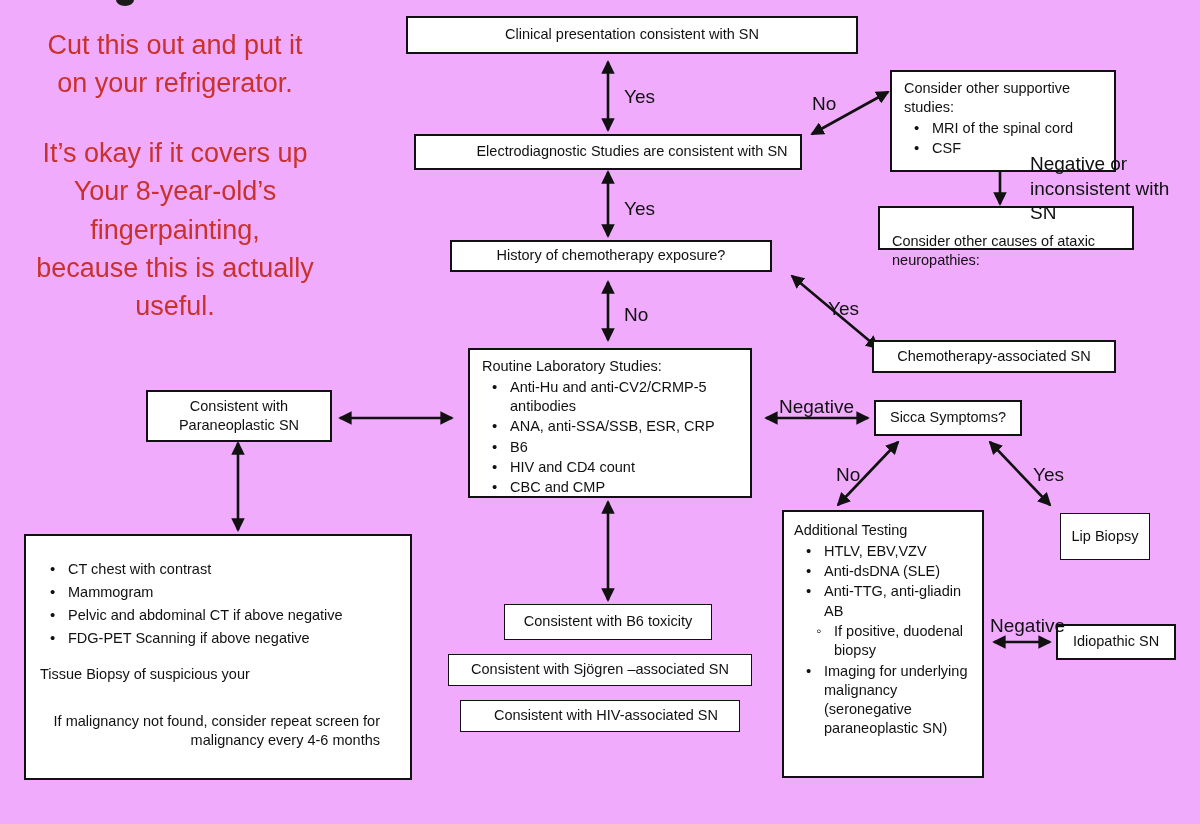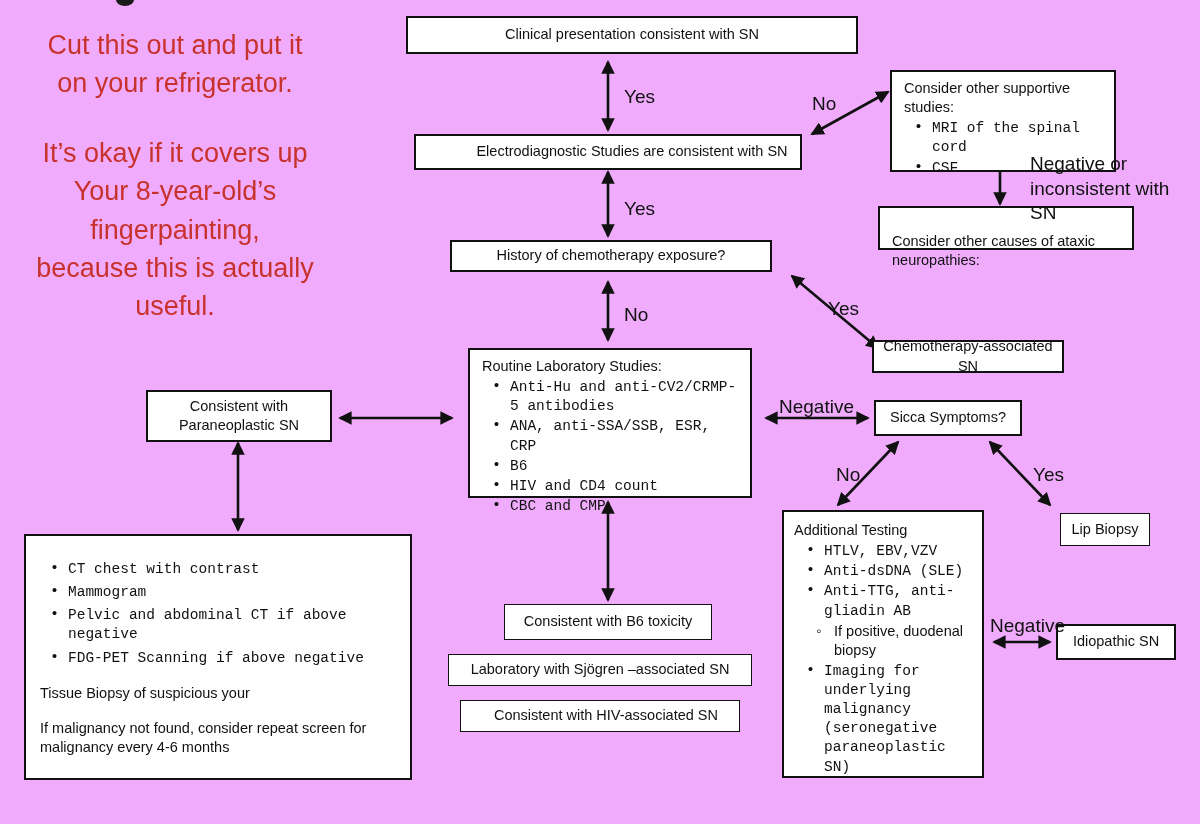--- a/index.html
+++ b/index.html
@@ -35,21 +35,20 @@
     text-align: center;
   }
   .node.pad {
     padding: 7px 10px 8px 12px;
   }
   .node .hdr { display: block; }
   ul.bul {
     margin: 2px 0 0 0;
     padding-left: 26px;
     list-style: none;
-    font-family: Liberation Mono, monospace;
   }
   ul.bul > li {
     position: relative;
     margin: 1px 0;
     padding-left: 2px;
   }
   ul.bul > li::before {
     content: "\2022";
     position: absolute;
     left: -16px;
@@ -177,65 +176,65 @@
     <ul class="bul">
       <li>MRI of the spinal cord</li>
       <li>CSF</li>
     </ul>
   </div>
 
   <div class="node pad" style="left:878px; top:206px; width:256px; height:44px; white-space:pre-line; padding-top:5px;">
     <span>Consider other causes of ataxic neuropathies:</span>
   </div>
 
-  <div class="node center" style="left:872px; top:340px; width:192px; height:33px;">
+  <div class="node center" style="left:872px; top:340px; width:244px; height:33px;">
     <span>Chemotherapy-associated SN</span>
   </div>
 
   <div class="node pad" style="left:468px; top:348px; width:284px; height:150px;">
     <span class="hdr">Routine Laboratory Studies:</span>
     <ul class="bul">
       <li>Anti-Hu and anti-CV2/CRMP-5 antibodies</li>
       <li>ANA, anti-SSA/SSB, ESR, CRP</li>
       <li>B6</li>
       <li>HIV and CD4 count</li>
       <li>CBC and CMP</li>
     </ul>
   </div>
 
   <div class="node center" style="left:874px; top:400px; width:148px; height:36px;">
     <span>Sicca Symptoms?</span>
   </div>
 
-  <div class="node center thin" style="left:1060px; top:513px; width:90px; height:33px;">
+  <div class="node center thin" style="left:1060px; top:513px; width:90px; height:47px;">
     <span>Lip Biopsy</span>
   </div>
 
   <div class="node center" style="left:146px; top:390px; width:186px; height:52px; white-space:pre-line;">
     <span>Consistent with
 Paraneoplastic SN</span>
   </div>
 
   <div class="node pad" style="left:24px; top:534px; width:388px; height:246px; padding:12px 14px;">
     <ul class="bul" style="margin-top:12px;">
       <li style="margin:4px 0;">CT chest with contrast</li>
       <li style="margin:4px 0;">Mammogram</li>
       <li style="margin:4px 0;">Pelvic and abdominal CT if above negative</li>
       <li style="margin:4px 0;">FDG-PET Scanning if above negative</li>
     </ul>
     <div class="plain-line" style="margin-top:16px;">Tissue Biopsy of suspicious your</div>
-    <div class="plain-line" style="margin-top:16px; max-width:340px;">If malignancy not found, consider repeat screen for malignancy every 4-6 months</div>
+    <div class="plain-line" style="margin-top:28px; max-width:340px;text-align:right;">If malignancy not found, consider repeat screen for malignancy every 4-6 months</div>
   </div>
 
   <div class="node center thin" style="left:504px; top:604px; width:208px; height:36px;">
     <span>Consistent with B6 toxicity</span>
   </div>
 
   <div class="node center thin" style="left:448px; top:654px; width:304px; height:32px;">
-    <span>Laboratory with Sjögren –associated SN</span>
+    <span>Consistent with Sjögren –associated SN</span>
   </div>
 
   <div class="node center thin" style="left:460px; top:700px; width:280px; height:32px;padding-left:12px;">
     <span>Consistent with HIV-associated SN</span>
   </div>
 
   <div class="node pad" style="left:782px; top:510px; width:202px; height:268px; padding:9px 8px 8px 10px;">
     <span class="hdr">Additional Testing</span>
     <ul class="bul" style="padding-left:28px;">
       <li>HTLV, EBV,VZV</li>

